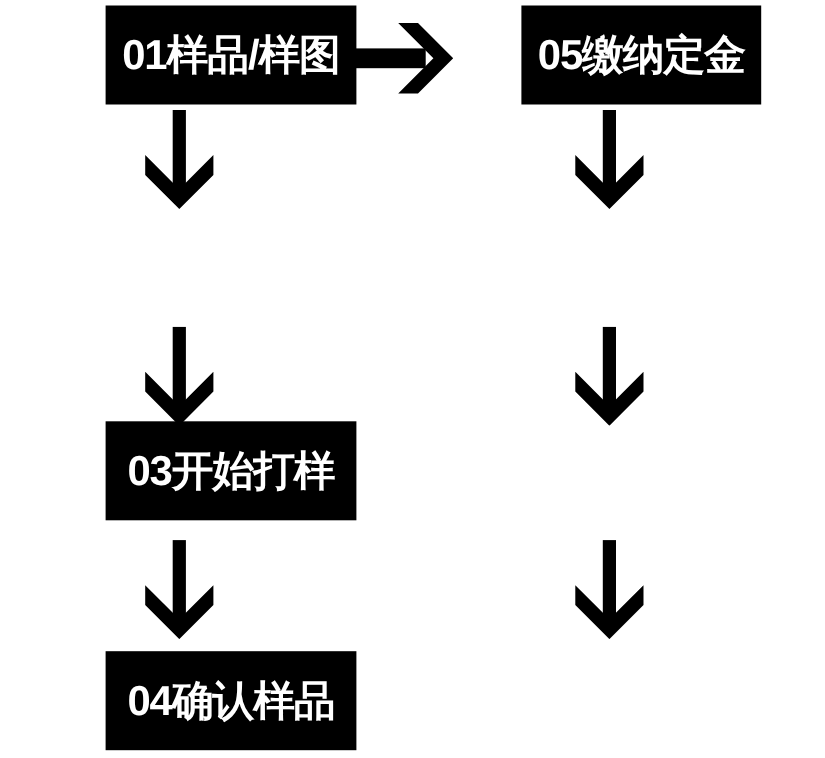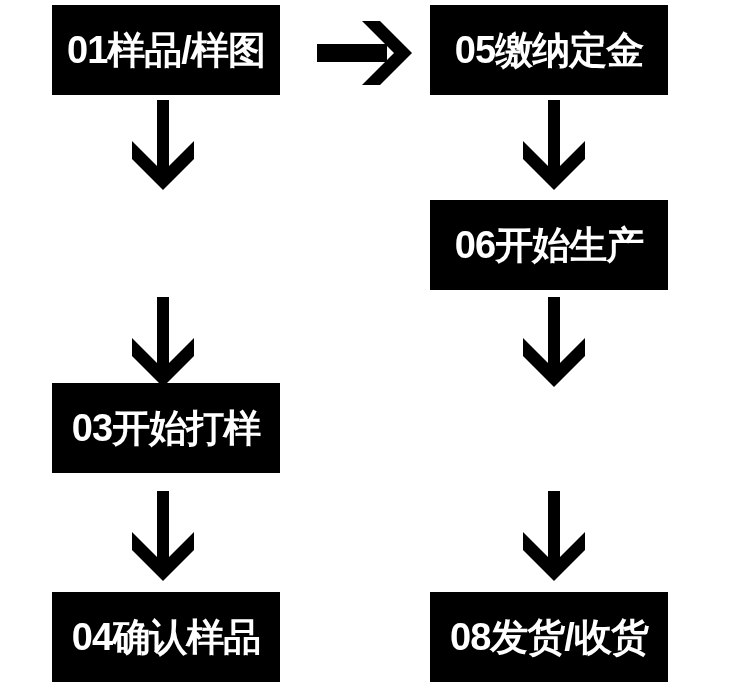--- a/index.html
+++ b/index.html
@@ -26,23 +26,24 @@
     height: 90px;
     background: var(--box);
     color: var(--box_text);
     display: flex;
     align-items: center;
     justify-content: center;
     font-weight: bold;
     font-size: 38px;
     letter-spacing: -1px;
     white-space: nowrap;
+    margin-left: 44px;
   }
   .col-l { left: 52px; }
-  .col-r { left: 430px; width: 238px; }
+  .col-r { left: 430px; width: 218px; }
   .r1 { top: 5px; }
   .r2 { top: 200px; }
   .r3 { top: 383px; }
   .r4 { top: 592px; }
   .arrow-down {
     position: absolute;
     width: 64px;
     height: 90px;
     color: var(--arrow);
   }
@@ -75,26 +76,20 @@
   </div>
   <div class="box col-l r3">
     <span>03开始打样</span>
   </div>
   <div class="box col-l r4">
     <span>04确认样品</span>
   </div>
 
   <div class="box col-r r1">
     <span>05缴纳定金</span>
-  </div>
-  <div class="box col-r r2">
-    <span>06开始生产</span>
-  </div>
-  <div class="box col-r r4">
-    <span>08发货/收货</span>
   </div>
 
   <div class="arrow-right">
     <svg viewBox="0 0 96 66" xmlns="http://www.w3.org/2000/svg" aria-hidden="true">
       <rect x="0" y="24" width="70" height="18" fill="currentColor"></rect>
       <polygon points="45,1 63,1 95,33 63,65 45,65 77,33" fill="currentColor"></polygon>
     </svg>
   </div>
 
   <div class="arrow-down al ad1">

